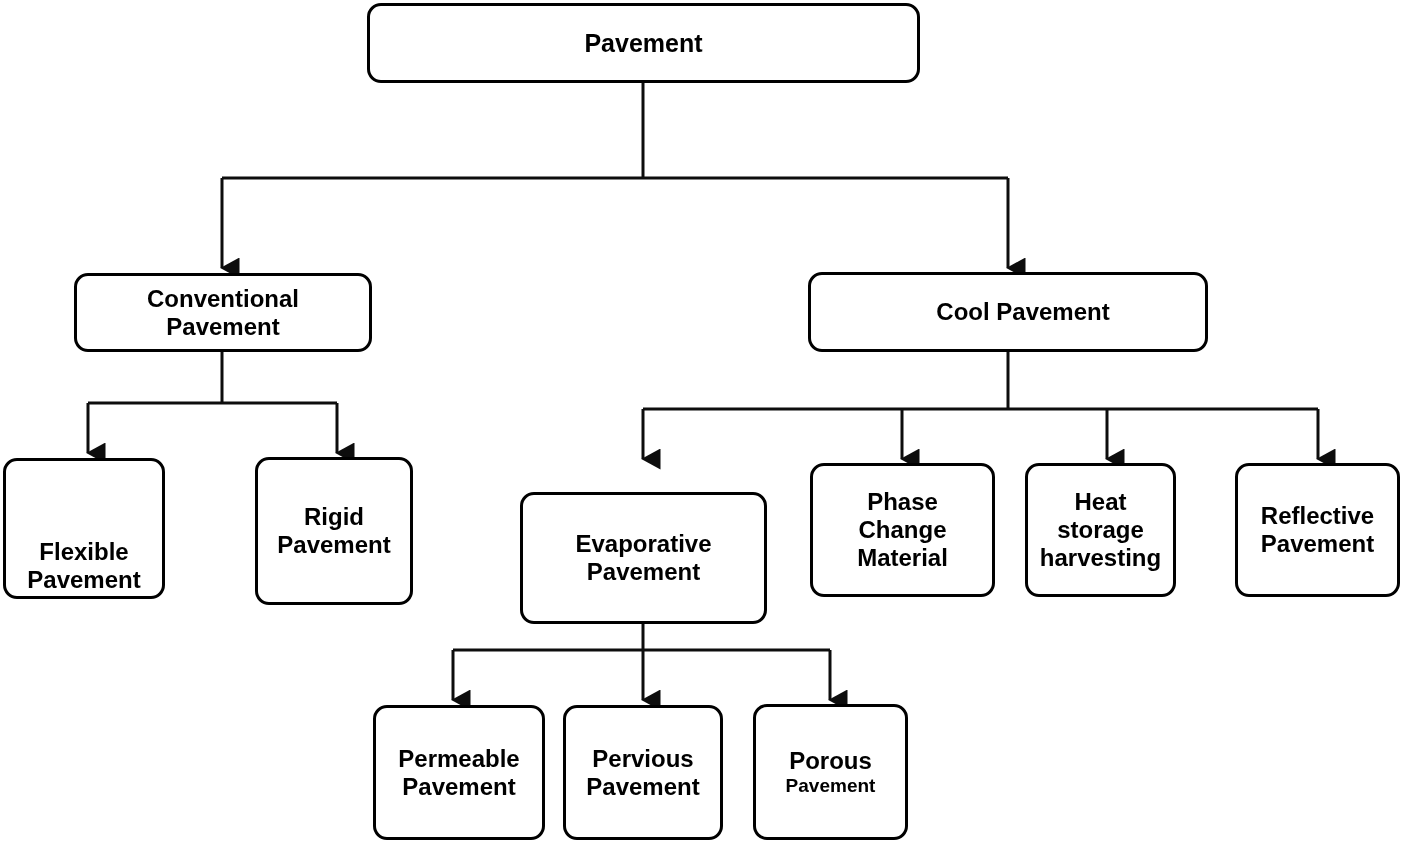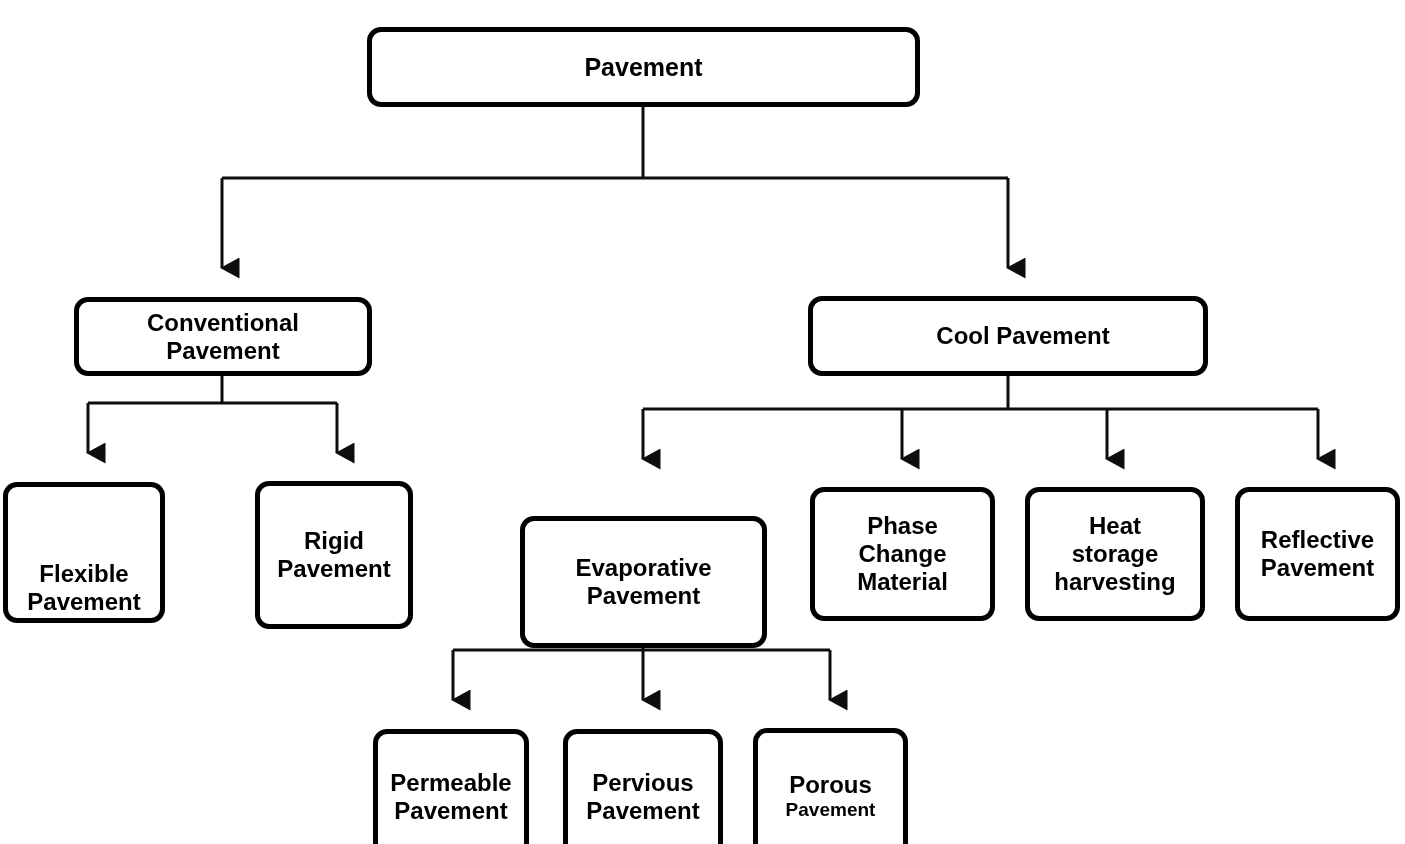--- a/index.html
+++ b/index.html
@@ -22,32 +22,31 @@
     left: 0;
     top: 0;
     width: 1405px;
     height: 844px;
     pointer-events: none;
   }
   .node {
     position: absolute;
     box-sizing: border-box;
     background: #ffffff;
-    border: 5px solid #000000;
+    border: 3px solid #000000;
     border-radius: 14px;
     display: flex;
     align-items: center;
     justify-content: center;
     text-align: center;
     color: #000000;
     font-weight: bold;
     line-height: 1.16;
     padding: 2px 6px;
     z-index: 2;
-    margin-top: 24px;
   }
   .node .label-line {
     display: block;
     white-space: nowrap;
   }
   .node-root {
     font-size: 25px;
   }
   .node-l2 {
     font-size: 24px;
@@ -140,36 +139,36 @@
   </div>
 
   <div class="node node-l3" style="left:810px; top:463px; width:185px; height:134px;">
     <div>
       <span class="label-line">Phase</span>
       <span class="label-line">Change</span>
       <span class="label-line">Material</span>
     </div>
   </div>
 
-  <div class="node node-l3" style="left:1025px; top:463px; width:180px; height:134px;">
+  <div class="node node-l3" style="left:1025px; top:463px; width:151px; height:134px;">
     <div>
       <span class="label-line">Heat</span>
       <span class="label-line">storage</span>
       <span class="label-line">harvesting</span>
     </div>
   </div>
 
   <div class="node node-l3" style="left:1235px; top:463px; width:165px; height:134px;">
     <div>
       <span class="label-line">Reflective</span>
       <span class="label-line">Pavement</span>
     </div>
   </div>
 
-  <div class="node node-l4" style="left:373px; top:705px; width:156px; height:135px;">
+  <div class="node node-l4" style="left:373px; top:705px; width:172px; height:135px;">
     <div>
       <span class="label-line">Permeable</span>
       <span class="label-line">Pavement</span>
     </div>
   </div>
 
   <div class="node node-l4" style="left:563px; top:705px; width:160px; height:135px;">
     <div>
       <span class="label-line">Pervious</span>
       <span class="label-line">Pavement</span>

